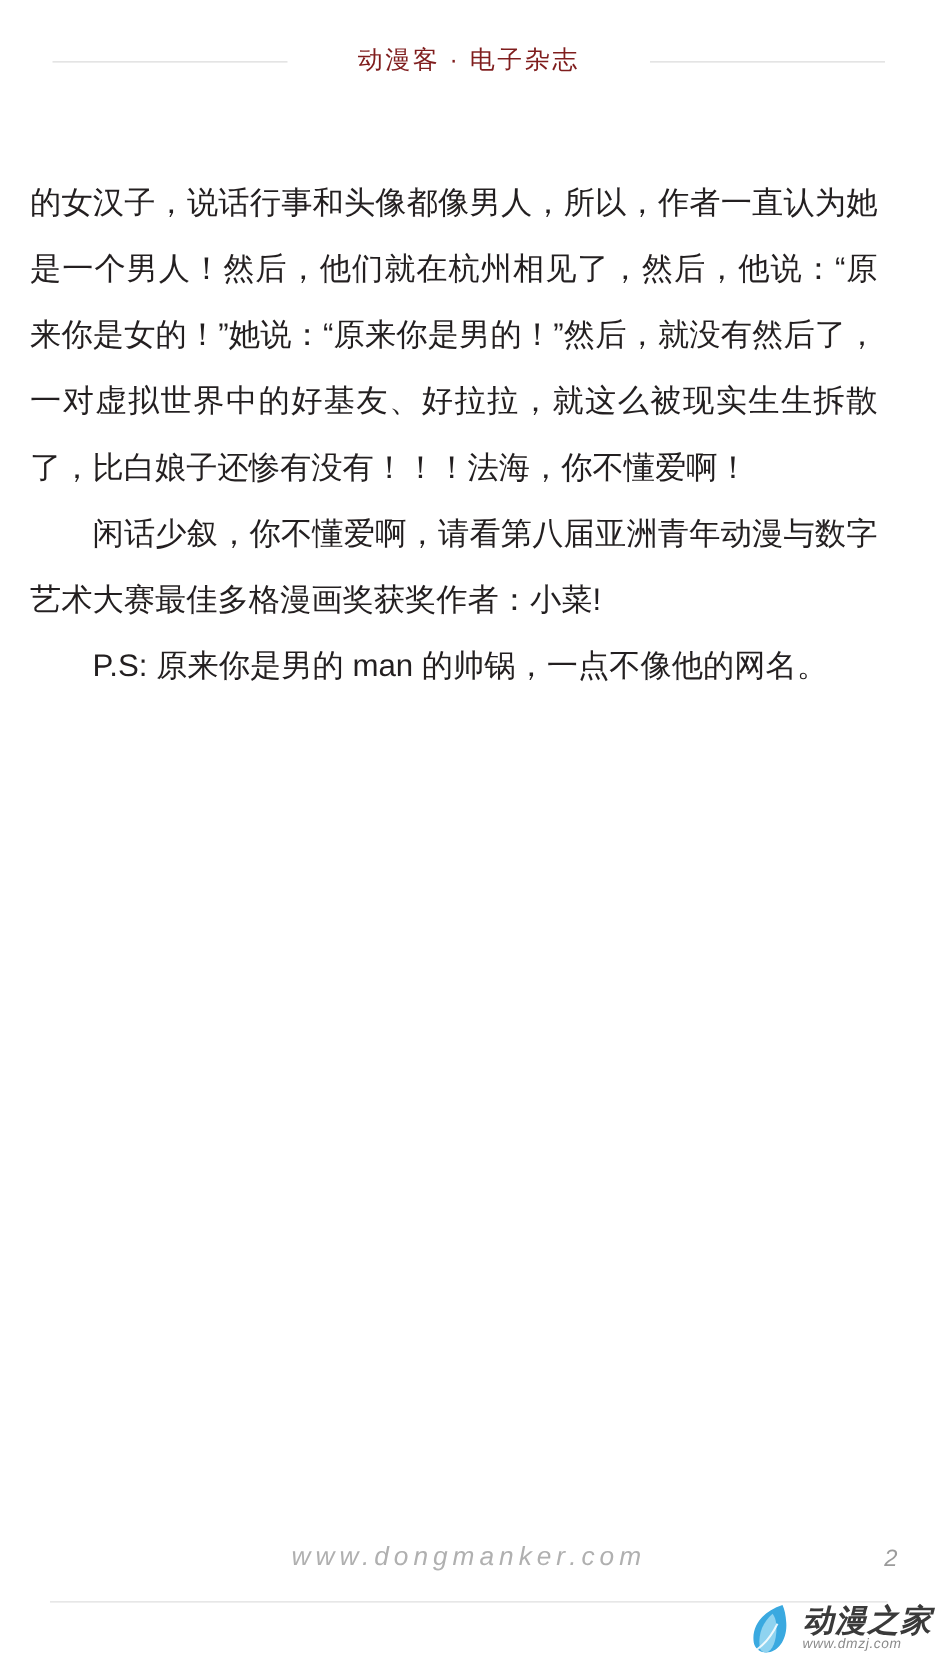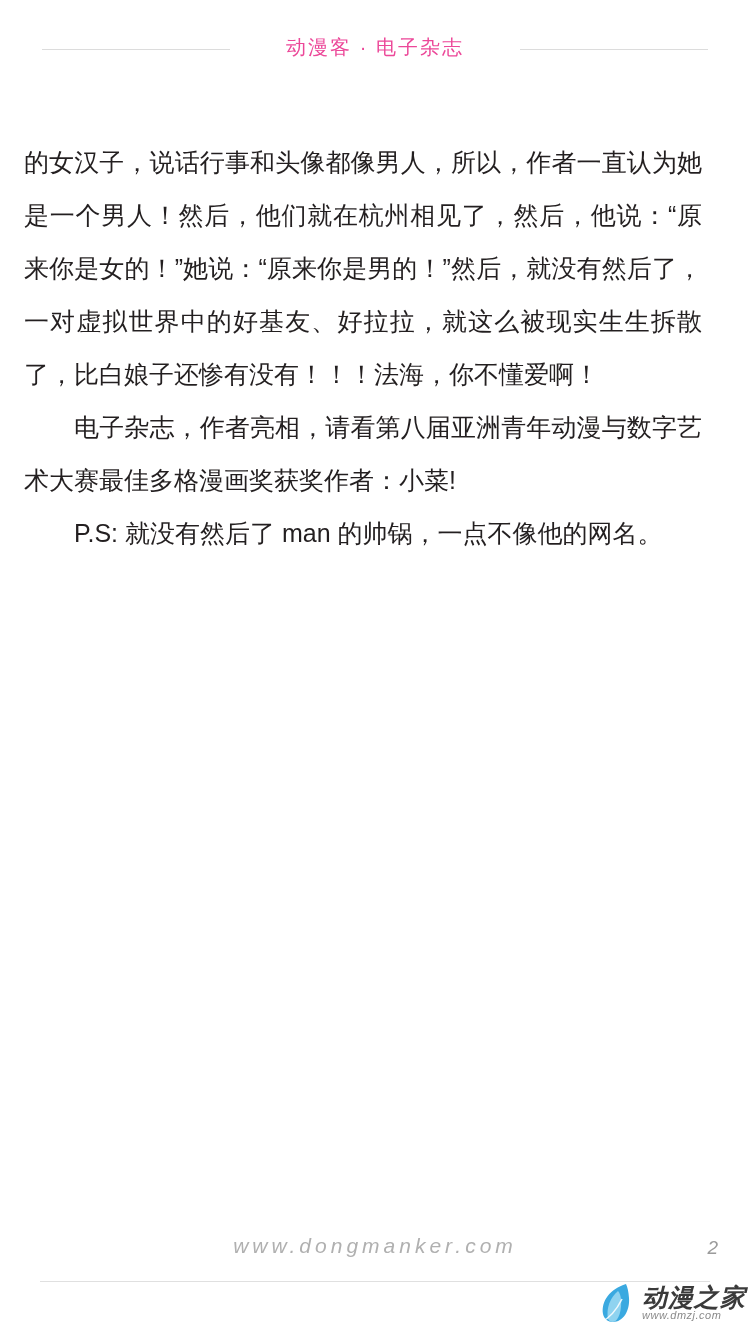--- a/index.html
+++ b/index.html
@@ -39,21 +39,21 @@
   .header-rule.left { left: 42px; width: 188px; }
   .header-rule.right { right: 42px; width: 188px; }
   .header-title {
     position: absolute;
     top: 34px;
     left: 0;
     right: 0;
     text-align: center;
     font-size: 20px;
     letter-spacing: 2px;
-    color: #ec4899;
+    color: #7f1d1d;
     font-family: "Liberation Sans", sans-serif;
   }
 
   
   .content {
     flex: 1 1 auto;
     padding: 40px 48px 0 24px;
     box-sizing: border-box;
   }
   .para {
@@ -156,22 +156,22 @@
 <div class="page">
 
   <div class="header">
     <div class="header-rule left"></div>
     <div class="header-title">动漫客 · 电子杂志</div>
     <div class="header-rule right"></div>
   </div>
 
   <div class="content">
     <p class="para">的女汉子，说话行事和头像都像男人，所以，作者一直认为她是一个男人！然后，他们就在杭州相见了，然后，他说：“原来你是女的！”她说：“原来你是男的！”然后，就没有然后了，一对虚拟世界中的好基友、好拉拉，就这么被现实生生拆散了，比白娘子还惨有没有！！！法海，你不懂爱啊！</p>
-    <p class="para indent">电子杂志，作者亮相，请看第八届亚洲青年动漫与数字艺术大赛最佳多格漫画奖获奖作者：小菜!</p>
-    <p class="para indent-small">P.S: 就没有然后了 man 的帅锅，一点不像他的网名。</p>
+    <p class="para indent">闲话少叙，你不懂爱啊，请看第八届亚洲青年动漫与数字艺术大赛最佳多格漫画奖获奖作者：小菜!</p>
+    <p class="para indent-small">P.S: 原来你是男的 man 的帅锅，一点不像他的网名。</p>
   </div>
 
   <div class="footer">
     <div class="footer-url">www.dongmanker.com</div>
     <div class="page-number">2</div>
     <div class="footer-rule"></div>
 
     <div class="logo-badge">
       <div class="logo-mark">
         <svg width="40" height="44" viewBox="0 0 40 44" xmlns="http://www.w3.org/2000/svg">

